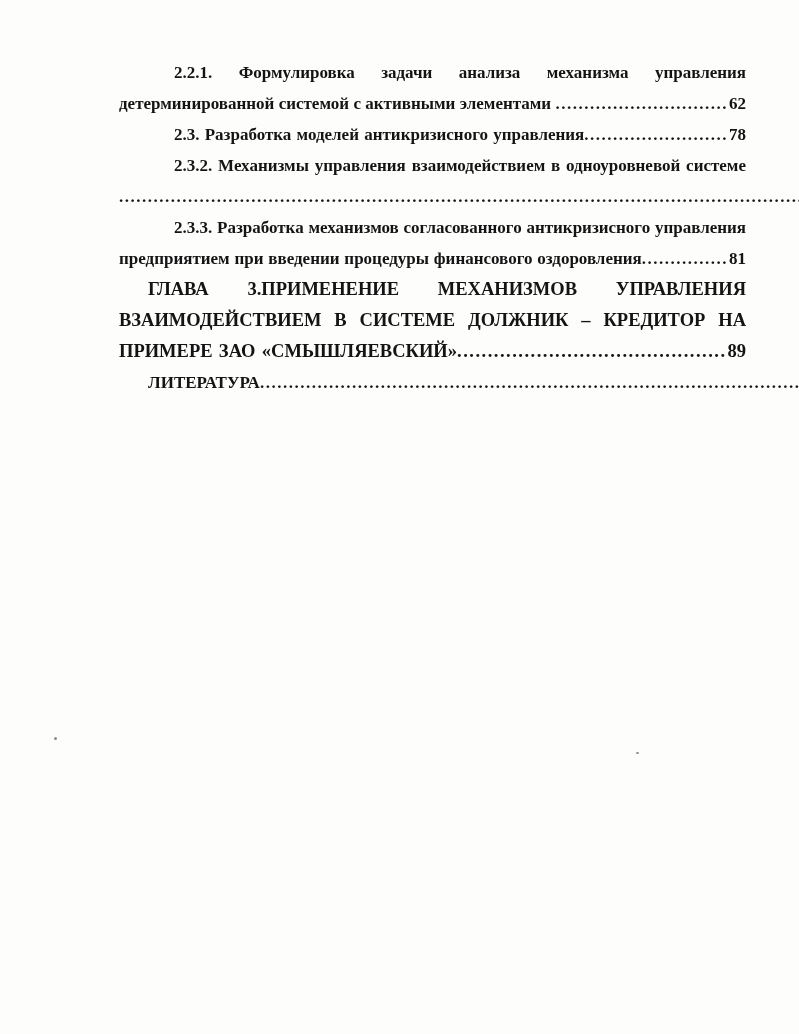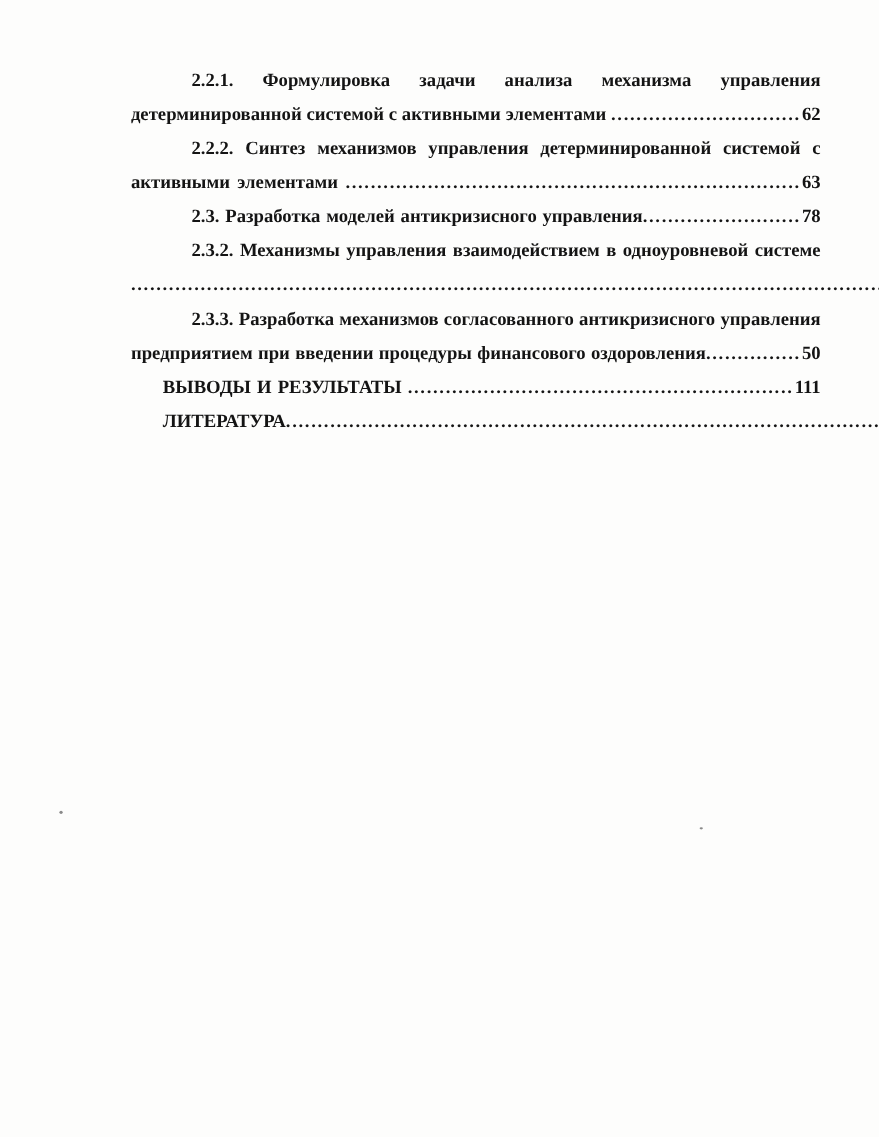--- a/index.html
+++ b/index.html
@@ -47,33 +47,32 @@
   #speck2 { left: 636px; top: 752px; width: 3px; height: 2px; }
 </style>
 </head>
 <body>
 
 <div class="page">
   <div class="toc">
 
     <p class="entry sub"><span>2.2.1. Формулировка задачи анализа механизма управления детерминированной системой с активными элементами</span> <span class="dots">..............................</span><span class="pg">62</span></p>
 
-    <p class="entry sub"><span>2.2.2. Синтез механизмов управления детерминированной системой с активными элементами</span> <span class="dots">........................................................................</span><span class="pg">63</span></p>
 
     <p class="entry sub"><span>2.3. Разработка моделей антикризисного управления</span><span class="dots">.........................</span><span class="pg">78</span></p>
 
 
     <p class="entry sub"><span>2.3.2. Механизмы управления взаимодействием в одноуровневой системе</span> <span class="dots">................................................................................................................................................................................................................................................................................................................................................................................................................</span></p>
 
-    <p class="entry sub"><span>2.3.3. Разработка механизмов согласованного антикризисного управления предприятием при введении процедуры финансового оздоровления</span><span class="dots">...............</span><span class="pg">50</span></p>
+    <p class="entry sub"><span>2.3.3. Разработка механизмов согласованного антикризисного управления предприятием при введении процедуры финансового оздоровления</span><span class="dots">...............</span><span class="pg">81</span></p>
+
+    <p class="entry chapter"><span>ГЛАВА 3.ПРИМЕНЕНИЕ МЕХАНИЗМОВ УПРАВЛЕНИЯ ВЗАИМОДЕЙСТВИЕМ В СИСТЕМЕ ДОЛЖНИК – КРЕДИТОР НА ПРИМЕРЕ ЗАО «СМЫШЛЯЕВСКИЙ»</span><span class="dots">............................................</span><span class="pg">89</span></p>
 
 
 
-
-    <p class="entry final"><span>ВЫВОДЫ И РЕЗУЛЬТАТЫ</span> <span class="dots">.............................................................</span><span class="pg">111</span></p>
 
     <p class="entry final"><span>ЛИТЕРАТУРА</span><span class="dots">................................................................................................................................................................................................................................................................................................................................................................................................................</span></p>
 
   </div>
 
   <div class="speck" id="speck1"></div>
   <div class="speck" id="speck2"></div>
 </div>
 
 </body></html>

